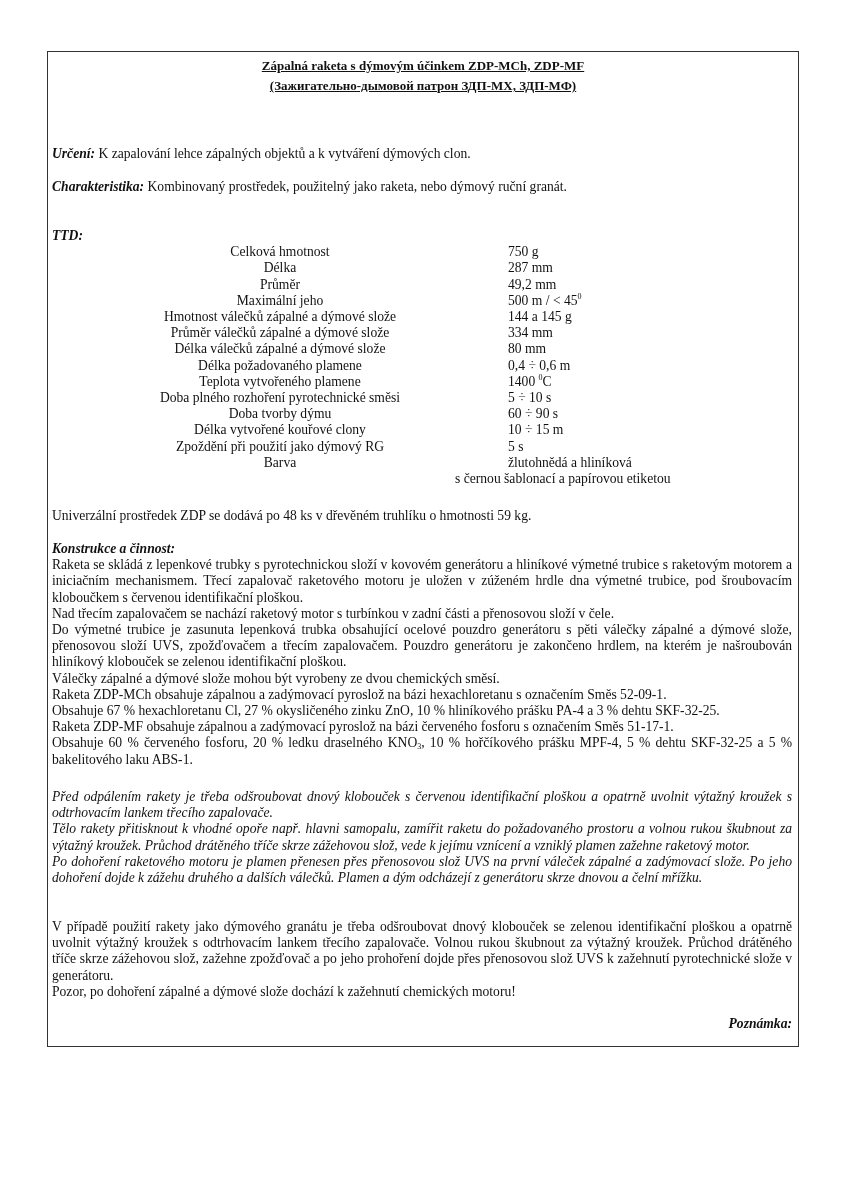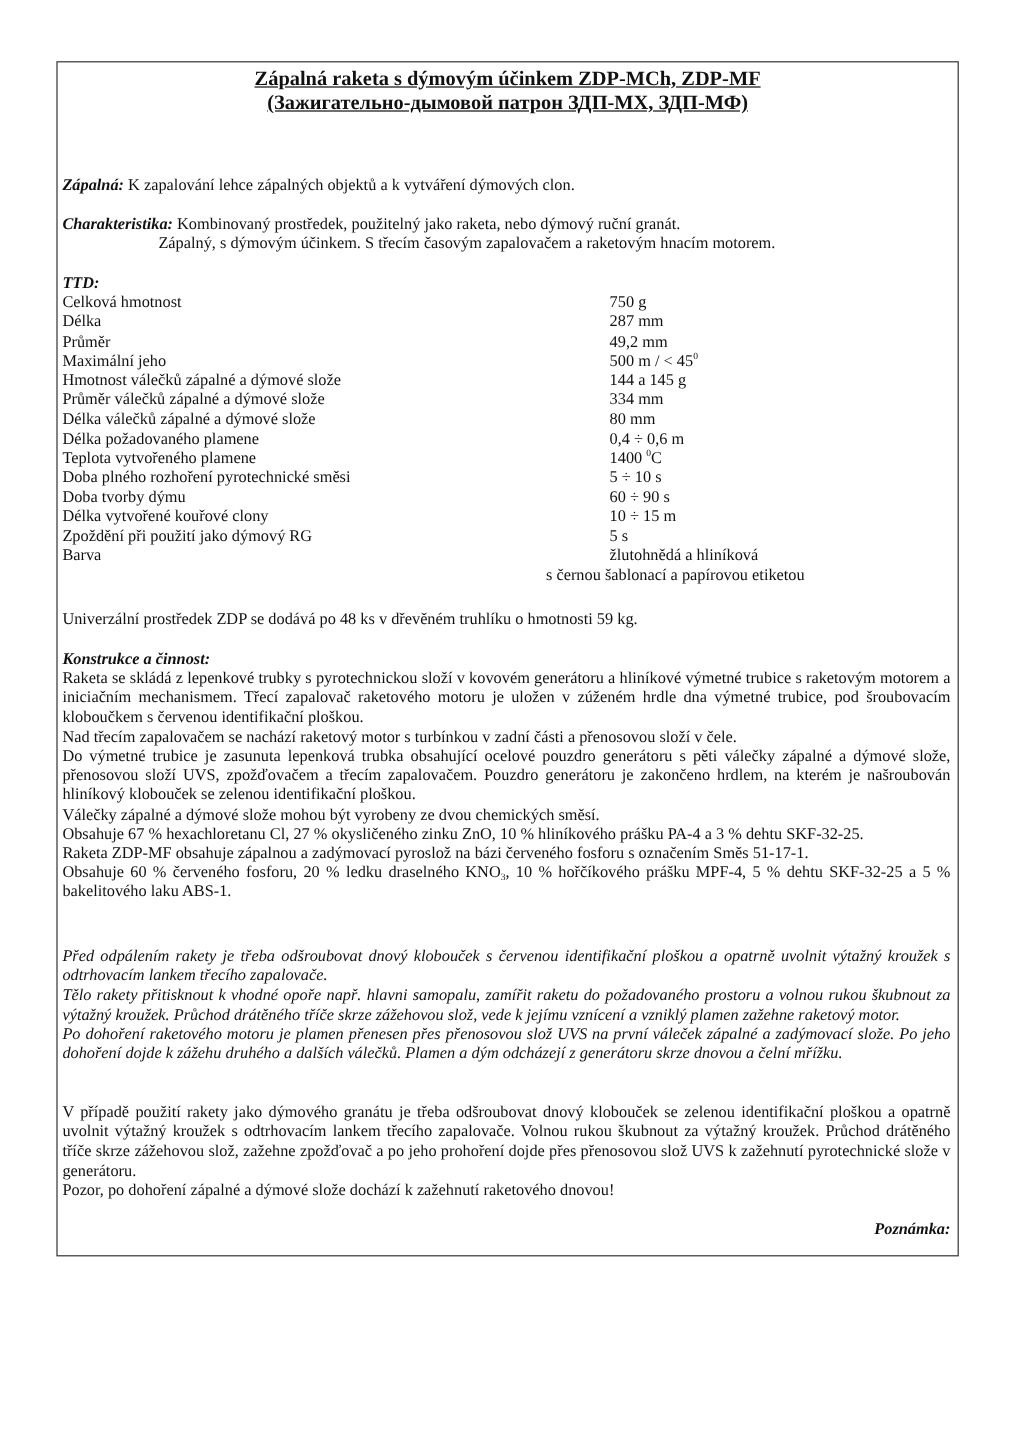--- a/index.html
+++ b/index.html
@@ -1,49 +1,48 @@
 <!DOCTYPE html>
 <html><head>
 <meta charset="utf-8">
 <style>
   html, body { margin: 0; padding: 0; background: #ffffff; }
   body { width: 848px; height: 1200px; position: relative; overflow: hidden;
          font-family: "Liberation Serif", serif; color: #111; }
   .box { position: absolute; left: 47px; top: 51px; width: 752px; height: 996px;
          border: 1.5px solid #333; box-sizing: border-box; }
   .title { position: absolute; left: 0; right: 0; text-align: center;
-           font-weight: bold; font-size: 17px; text-decoration: underline; line-height: 20px; }
+           font-weight: bold; font-size: 13px; text-decoration: underline; line-height: 20px; }
   .t1 { top: 4px; }
   .t2 { top: 24px; }
   .content { position: absolute; left: 4px; right: 6px; font-size: 13.6px; line-height: 16.2px; }
   .lbl { font-weight: bold; font-style: italic; }
   .indent { padding-left: 80px; }
-  .ttd-row { display: flex; }
+  .ttd-row { display: flex; text-align: center; }
   .ttd-name { width: 456px; }
   .ttd-val { }
   .ttd-val2 { padding-left: 403px; }
   sup { font-size: 8px; vertical-align: 6px; line-height: 0; }
   sub { font-size: 8px; vertical-align: -2px; line-height: 0; }
   p { margin: 0; }
   .just { text-align: justify; }
 </style>
 </head>
 <body>
 
 <div class="box">
   <div class="title t1">Zápalná raketa s dýmovým účinkem ZDP-MCh, ZDP-MF</div>
   <div class="title t2">(Зажигательно-дымовой патрон ЗДП-МХ, ЗДП-МФ)</div>
 
   <div class="content" style="top:94px;">
-    <span class="lbl">Zápalná:</span><span> K zapalování lehce zápalných objektů a k vytváření dýmových clon.</span>
+    <span class="lbl">Určení:</span><span> K zapalování lehce zápalných objektů a k vytváření dýmových clon.</span>
   </div>
 
   <div class="content" style="top:127px;">
     <p><span class="lbl">Charakteristika:</span><span> Kombinovaný prostředek, použitelný jako raketa, nebo dýmový ruční granát.</span></p>
-    <p class="indent">Zápalný, s dýmovým účinkem. S třecím časovým zapalovačem a raketovým hnacím motorem.</p>
   </div>
 
   <div class="content" style="top:176px;">
     <p class="lbl">TTD:</p>
     <div id="ttd-rows">
         <div class="ttd-row">
           <span class="ttd-name">Celková hmotnost</span>
           <span class="ttd-val"><span>750 g</span></span>
         </div>
         <div class="ttd-row">
@@ -105,32 +104,33 @@
   <div class="content" style="top:456px;">
     <p>Univerzální prostředek ZDP se dodává po 48 ks v dřevěném truhlíku o hmotnosti 59 kg.</p>
   </div>
 
   <div class="content just" style="top:489px;">
     <p class="lbl">Konstrukce a činnost:</p>
     <p>Raketa se skládá z lepenkové trubky s pyrotechnickou složí v kovovém generátoru a hliníkové výmetné trubice s raketovým motorem a iniciačním mechanismem. Třecí zapalovač raketového motoru je uložen v zúženém hrdle dna výmetné trubice, pod šroubovacím kloboučkem s červenou identifikační ploškou.</p>
     <p>Nad třecím zapalovačem se nachází raketový motor s turbínkou v zadní části a přenosovou složí v čele.</p>
     <p>Do výmetné trubice je zasunuta lepenková trubka obsahující ocelové pouzdro generátoru s pěti válečky zápalné a dýmové slože, přenosovou složí UVS, zpožďovačem a třecím zapalovačem. Pouzdro generátoru je zakončeno hrdlem, na kterém je našroubován hliníkový klobouček se zelenou identifikační ploškou.</p>
     <p>Válečky zápalné a dýmové slože mohou být vyrobeny ze dvou chemických směsí.</p>
+    <p>Raketa ZDP-MCh obsahuje zápalnou a zadýmovací pyroslož na bázi hexachloretanu s označením Směs 52-09-1.</p>
     <p>Obsahuje 67 % hexachloretanu Cl, 27 % okysličeného zinku ZnO, 10 % hliníkového prášku PA-4 a 3 % dehtu  SKF-32-25.</p>
     <p>Raketa ZDP-MF obsahuje zápalnou a zadýmovací pyroslož na bázi červeného fosforu s označením Směs 51-17-1.</p>
     <p><span>Obsahuje 60 % červeného fosforu, 20 % ledku draselného KNO</span><sub>3</sub><span>, 10 % hořčíkového prášku  MPF-4, 5 % dehtu  SKF-32-25 a 5 % bakelitového laku ABS-1.</span></p>
   </div>
 
   <div class="content just" style="top:737px;font-style:italic;">
     <p>Před odpálením rakety je třeba odšroubovat dnový klobouček s červenou identifikační ploškou a opatrně uvolnit výtažný kroužek s odtrhovacím lankem třecího zapalovače.</p>
     <p>Tělo rakety přitisknout k vhodné opoře např. hlavni samopalu, zamířit raketu do požadovaného prostoru a volnou rukou škubnout za výtažný kroužek. Průchod drátěného tříče skrze zážehovou slož, vede k jejímu vznícení a vzniklý plamen zažehne raketový motor.</p>
     <p>Po dohoření raketového motoru je plamen přenesen přes přenosovou slož UVS na první váleček zápalné a zadýmovací slože. Po jeho dohoření dojde k zážehu druhého a dalších válečků. Plamen a dým odcházejí z generátoru skrze dnovou a čelní mřížku.</p>
   </div>
 
   <div class="content just" style="top:867px;">
     <p>V případě použití rakety jako dýmového granátu je třeba odšroubovat dnový klobouček se zelenou identifikační ploškou a opatrně uvolnit výtažný kroužek s odtrhovacím lankem třecího zapalovače. Volnou rukou škubnout za výtažný kroužek. Průchod drátěného tříče skrze zážehovou slož, zažehne zpožďovač a po jeho prohoření dojde přes přenosovou slož UVS k zažehnutí pyrotechnické slože v generátoru.</p>
-    <p>Pozor, po dohoření zápalné a dýmové slože dochází k zažehnutí raketového dnovou!</p>
+    <p>Pozor, po dohoření zápalné a dýmové slože dochází k zažehnutí chemických motoru!</p>
   </div>
 
   <div class="content" style="top:964px;text-align:right;">
     <p class="lbl">Poznámka:</p>
   </div>
 </div>
 
 </body></html>

